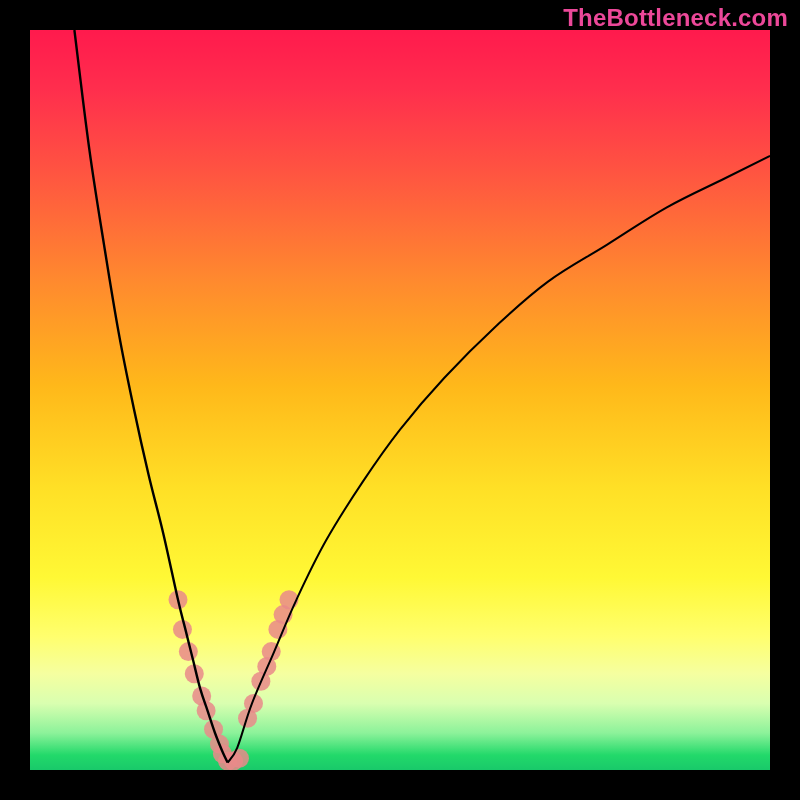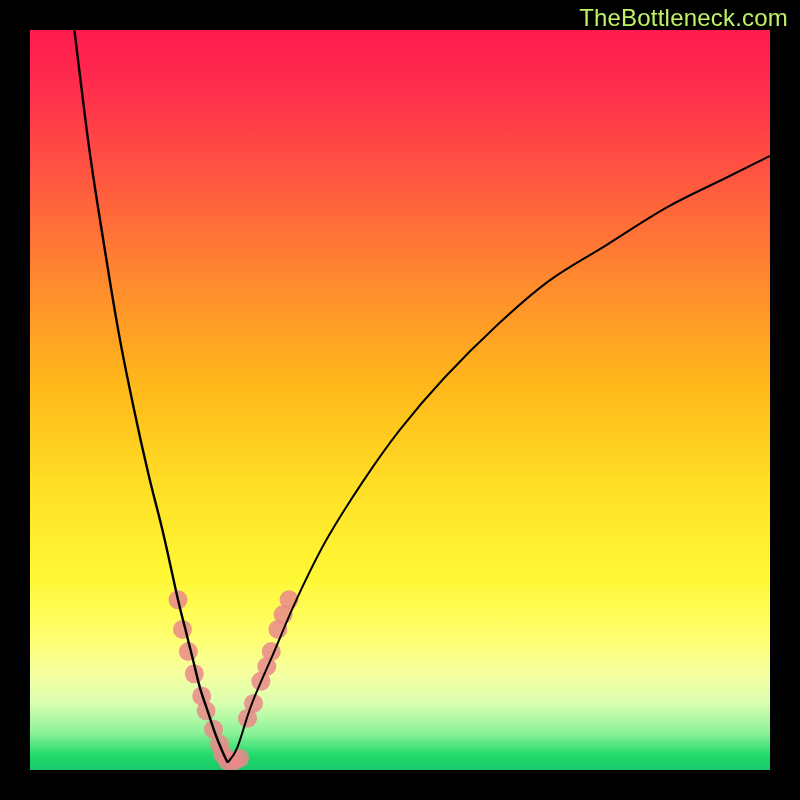--- a/index.html
+++ b/index.html
@@ -38,22 +38,22 @@
       #8cf29a 95%,
       #22d96a 98%,
       #19c96a 100%
     );
   }
   .watermark {
     position: absolute;
     top: 4px;
     right: 12px;
     font-size: 24px;
-    font-weight: 400;
-    color: #bef264;
+    font-weight: 700;
+    color: #ec4899;
     letter-spacing: 0.2px;
     text-align: right;
   }
   svg.curve {
     position: absolute;
     left: 0;
     top: 0;
     width: 740px;
     height: 740px;
     pointer-events: none;

